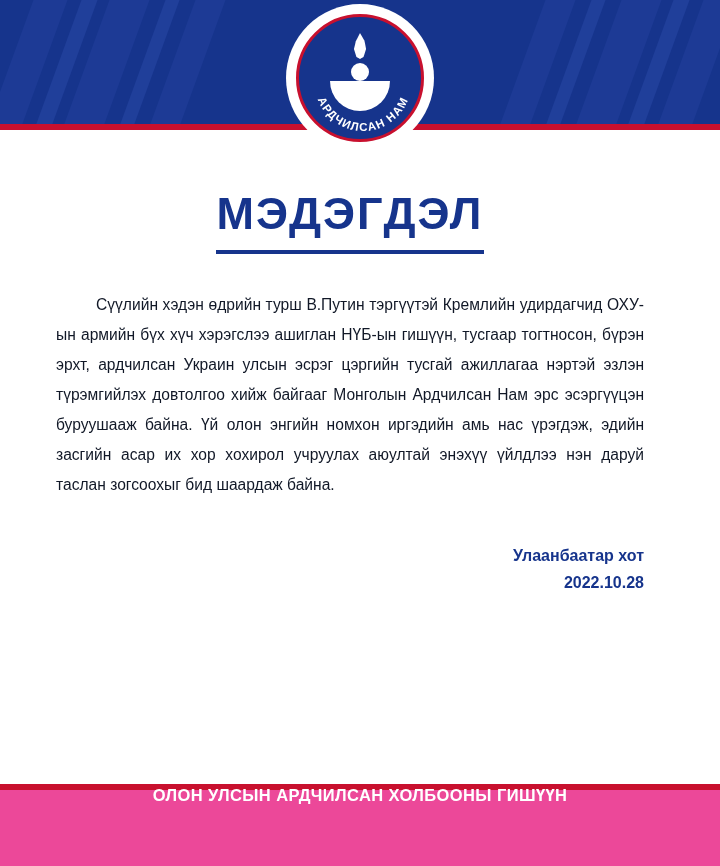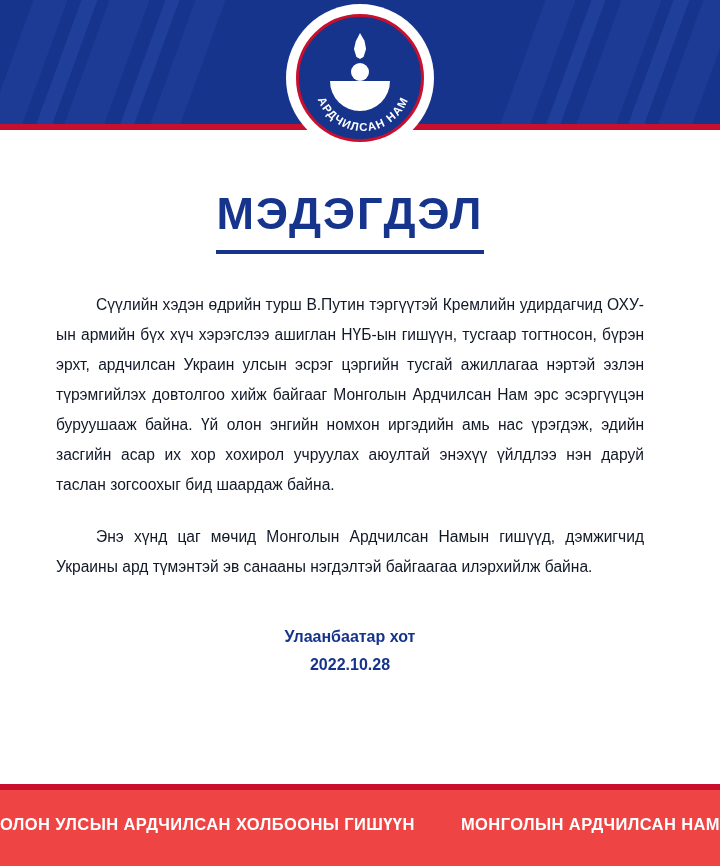--- a/index.html
+++ b/index.html
@@ -148,39 +148,39 @@
     color: #111827;
     font-size: 15.6px;
     line-height: 1.92;
     text-align: justify;
     text-indent: 40px;
     margin-bottom: 22px;
     font-family: "Liberation Sans", sans-serif;
   }
   .signoff {
     margin-top: 42px;
-    text-align: center;
+    text-align: right;
     color: #16348c;
     font-weight: bold;
     font-size: 16px;
     line-height: 1.7;
   }
 
   
   .footer {
     position: absolute;
     left: 0; bottom: 0;
     width: 720px;
     height: 82px;
-    background: #ef4444;
+    background: #ec4899;
     color: #ffffff;
     display: flex;
-    flex-direction: row;
+    flex-direction: column;
     align-items: center;
-    justify-content: space-between;
+    justify-content: flex-start;
     overflow: hidden;
   }
   .footer-topline {
     position: absolute;
     left: 0; right: 0; top: 0;
     height: 6px;
     background: #c8102e;
   }
   .footer-line {
     position: relative;
@@ -227,27 +227,25 @@
         </text>
       </svg>
     </div>
   </div>
 
   <div class="doc">
     <div class="doc-title">МЭДЭГДЭЛ</div>
     <div class="title-rule"></div>
 
     <p class="para">Сүүлийн хэдэн өдрийн турш В.Путин тэргүүтэй Кремлийн удирдагчид ОХУ-ын армийн бүх хүч хэрэгслээ ашиглан НҮБ-ын гишүүн, тусгаар тогтносон, бүрэн эрхт, ардчилсан Украин улсын эсрэг цэргийн тусгай ажиллагаа нэртэй эзлэн түрэмгийлэх довтолгоо хийж байгааг Монголын Ардчилсан Нам эрс эсэргүүцэн буруушааж байна. Үй олон энгийн номхон иргэдийн амь нас үрэгдэж, эдийн засгийн асар их хор хохирол учруулах аюултай энэхүү үйлдлээ нэн даруй таслан зогсоохыг бид шаардаж байна.</p>
-    <p class="para">Энэ хүнд цаг мөчид Монголын Ардчилсан Намын гишүүд, дэмжигчид Украины ард түмэнтэй эв санааны нэгдэлтэй байгаагаа илэрхийлж байна.</p>
 
     <div class="signoff">
       <div>Улаанбаатар хот</div>
       <div>2022.10.28</div>
     </div>
   </div>
 
   <div class="footer">
     <div class="footer-topline"></div>
     <div class="footer-line">ОЛОН УЛСЫН АРДЧИЛСАН ХОЛБООНЫ ГИШҮҮН</div>
-    <div class="footer-line">МОНГОЛЫН АРДЧИЛСАН НАМ</div>
   </div>
 
 </div>
 
 </body></html>

